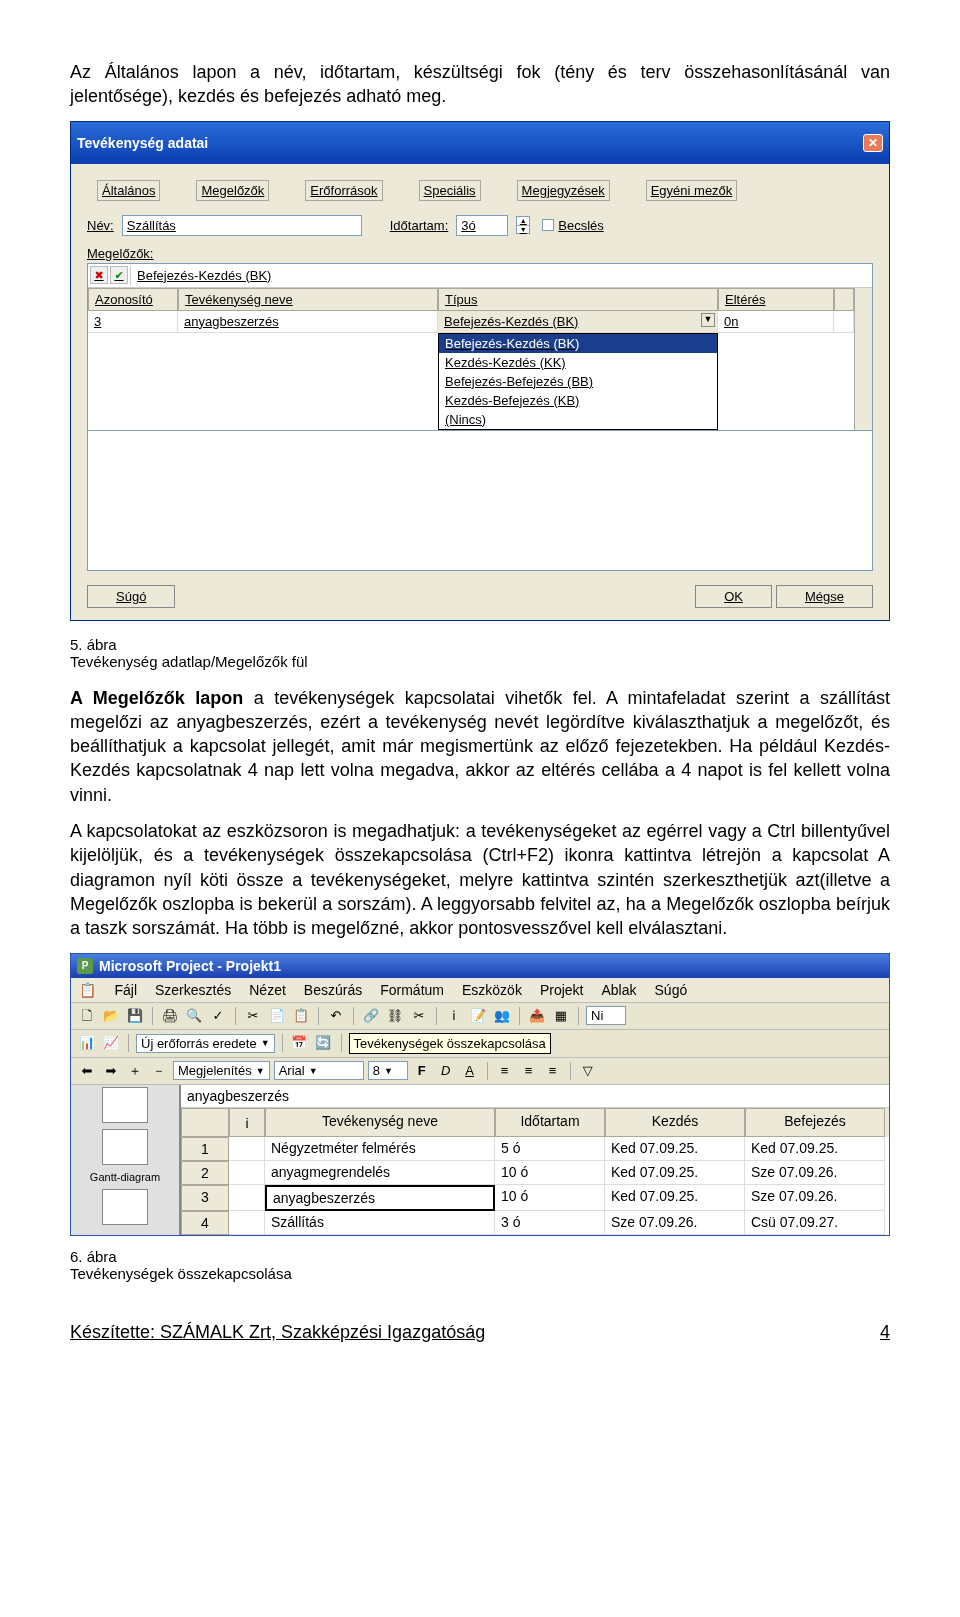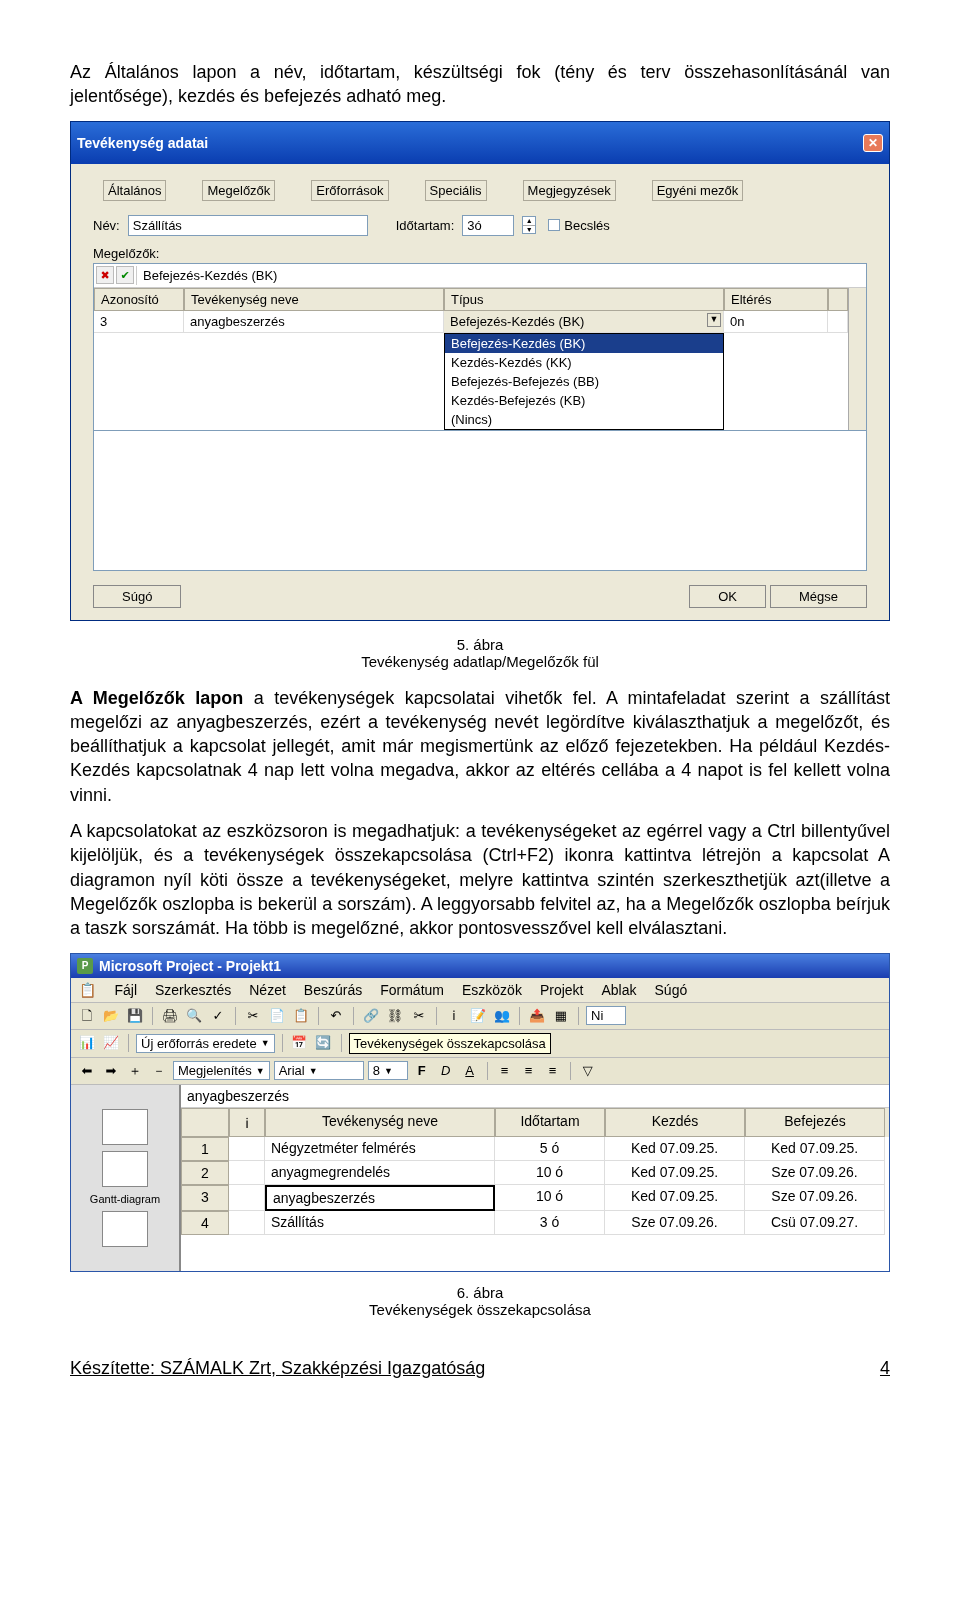--- a/index.html
+++ b/index.html
@@ -11,21 +11,21 @@
     color: #000;
   }
   .page { padding: 60px 70px 30px; }
   .header-row { display: flex; justify-content: space-between; font-size: 18px; margin-bottom: 40px; }
   .para { font-size: 18px; line-height: 1.35; margin-bottom: 12px; text-align: justify; }
 
   
   .dialog { width: 100%; border: 1px solid #002b80; margin-bottom: 15px; }
   .titlebar { background: linear-gradient(#2a6dd8,#0a3db0); color: #fff; padding: 12px 6px; display: flex; align-items: center; justify-content: space-between; font-size: 14px; font-weight: bold; }
   .close-x { background: #e87a59; color: #fff; width: 20px; height: 18px; border: 1px solid #fff; border-radius: 3px; font-size: 12px; text-align: center; line-height: 16px; }
-  .dbody { background: #ece9d8; padding: 8px 22px 12px; }
+  .dbody { background: #ece9d8; padding: 8px 16px 12px; text-decoration: underline; }
   .tabs { display: flex; gap: 36px; padding: 8px 10px 10px; font-size: 13px; }
   .tabs span { border: 1px solid #aca899; padding: 2px 4px; background: #ece9d8; }
   .formrow { display: flex; align-items: center; gap: 8px; font-size: 13px; margin: 4px 0 10px; }
   .tinput { background: #fff; border: 1px solid #7f9db9; padding: 2px 4px; font-size: 13px; }
   .tinput.name { width: 240px; }
   .tinput.dur { width: 52px; }
   .spin { width: 14px; height: 18px; border: 1px solid #7f9db9; background: #fff; display: inline-flex; flex-direction: column; }
   .spin div { flex:1; font-size:7px; text-align:center; border-bottom:1px solid #aaa; }
   .chk { width: 12px; height: 12px; border: 1px solid #7f9db9; background: #fff; }
 
@@ -42,47 +42,47 @@
   .ddcell { position: relative; background: #ece9d8; }
   .ddbtn { position: absolute; right: 2px; top: 2px; width: 14px; height: 14px; background: #ece9d8; border: 1px solid #888; font-size: 9px; text-align: center; }
   .dropdown { background: #fff; border: 1px solid #000; margin-left: 350px; width: 280px; font-size: 13px; }
   .dropdown div { padding: 2px 6px; }
   .dropdown .sel { background: #1a3e8c; color: #fff; }
   .blankarea { height: 140px; background: #fff; border: 1px solid #7f9db9; border-top: none; }
   .scrollv { width: 18px; background: #ece9d8; border-left: 1px solid #aaa; }
   .btnrow { display: flex; justify-content: space-between; margin-top: 14px; }
   .btn { background: #ece9d8; border: 1px solid #888; padding: 3px 28px; font-size: 13px; }
 
-  .caption { text-align: center; font-size: 15px; margin-bottom: 16px; }
+  .caption { font-size: 15px; margin-bottom: 16px; }
   .bold { font-weight: bold; }
 
   
   .app { border: 1px solid #2a55a8; margin-bottom: 12px; }
   .apptitle { background: linear-gradient(#4a80e0,#1a3db0); color: #fff; padding: 4px 6px; display: flex; align-items: center; gap: 6px; font-weight: bold; font-size: 14px; }
   .apptitle .ico { width: 16px; height: 16px; background: #5a9a4a; border-radius: 2px; font-size: 10px; text-align: center; line-height: 16px; color:#fff;}
   .menubar { background: #ece9d8; display: flex; gap: 18px; padding: 4px 8px; font-size: 14px; border-bottom: 1px solid #bbb; }
   .menubar span { }
   .toolbar2 { background: #e8e5d0; display: flex; align-items: center; gap: 4px; padding: 3px 6px; border-bottom: 1px solid #bbb; font-size: 13px; }
   .tb2icon { width: 20px; height: 20px; border: 1px solid transparent; text-align: center; line-height: 18px; font-size: 13px; }
   .sep { width: 1px; height: 18px; background: #aaa; margin: 0 3px; }
   .combo { background: #fff; border: 1px solid #7f9db9; padding: 1px 4px; min-width: 40px; display: inline-flex; align-items: center; gap: 4px; }
   .combo .dd { font-size: 9px; }
   .tooltip { background: #ffffe1; border: 1px solid #000; padding: 2px 4px; font-size: 13px; }
   .appbody { display: flex; background: #fff; }
-  .sidebar { width: 110px; background: #e0e0e0; border-right: 2px solid #888; display: flex; flex-direction: column; align-items: center; padding: 24px 2px; gap: 6px; font-size: 11px; text-align: center; }
+  .sidebar { width: 110px; background: #e0e0e0; border-right: 2px solid #888; display: flex; flex-direction: column; align-items: center; padding: 2px 2px; gap: 6px; font-size: 11px; text-align: center; }
   .sideicon { width: 46px; height: 36px; background: #fff; border: 1px solid #888; }
   .sheet { flex: 1; font-size: 14px; }
   .editbar { display: flex; border-bottom: 1px solid #ccc; }
   .editbar div { padding: 3px 6px; }
   .shead { display: grid; grid-template-columns: 48px 36px 230px 110px 140px 140px; background: #ece9d8; }
   .shead div { border: 1px solid #aca899; padding: 4px 6px; text-align: center; }
   .srow { display: grid; grid-template-columns: 48px 36px 230px 110px 140px 140px; }
   .srow div { border-right: 1px solid #ddd; border-bottom: 1px solid #ddd; padding: 3px 6px; }
   .srow .idx { background: #ece9d8; border: 1px solid #aca899; text-align: center; }
-  .srow .rgt { text-align: center; }
+  .srow .rgt { text-align: left; }
   .srow.sel .name { border: 2px solid #000; }
   .footer { display: flex; justify-content: space-between; font-size: 18px; margin-top: 40px; text-decoration: underline; }
 </style>
 </head>
 <body>
 
 <div class="page">
 
 
 <p class="para">Az Általános lapon a név, időtartam, készültségi fok (tény és terv összehasonlításánál van jelentősége), kezdés és befejezés adható meg.</p>

